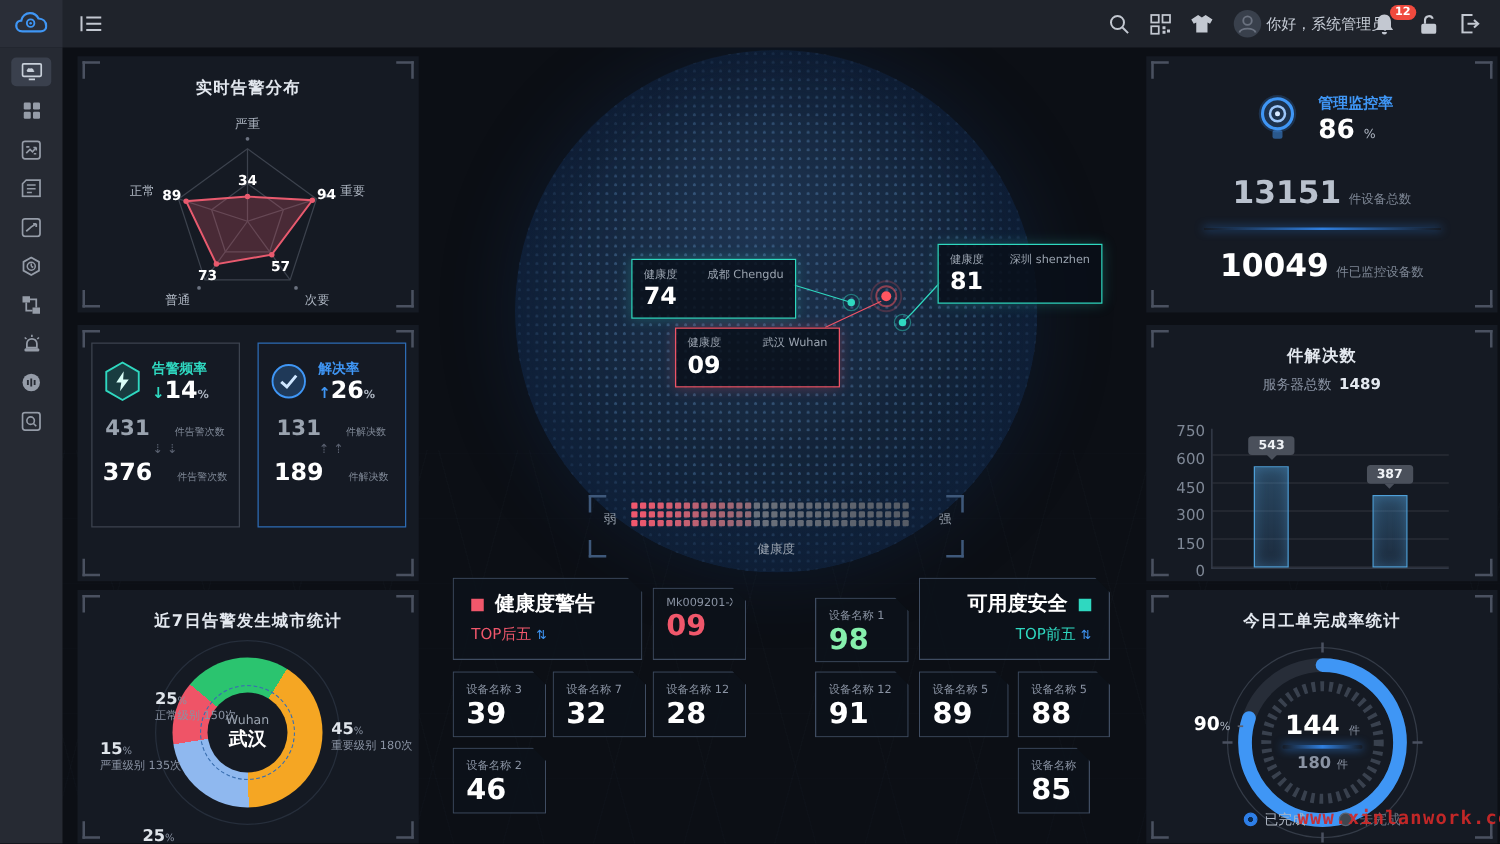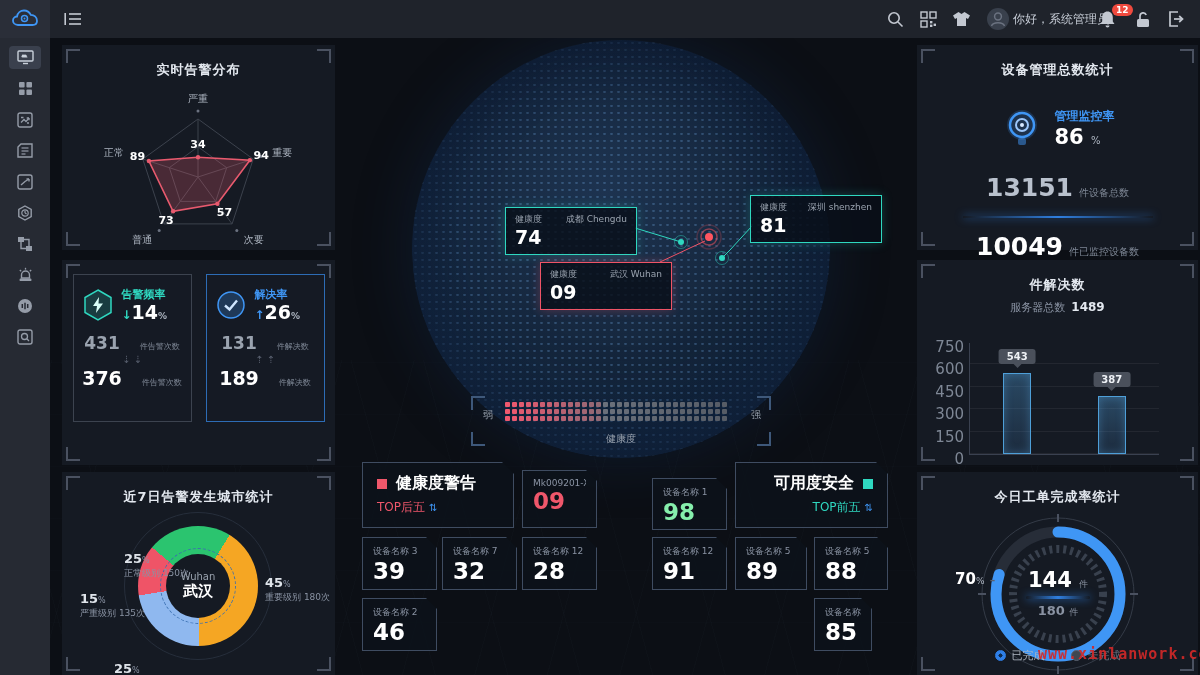--- a/index.html
+++ b/index.html
@@ -91,21 +91,21 @@
   #bars-area { position:relative; margin:28px 0 0 52px; width:190px; height:112px;
     border-left:1px solid #3a4150; border-bottom:1px solid #3a4150;
     background:repeating-linear-gradient(to top, rgba(255,255,255,.06) 0 1px, transparent 1px 22.4px); }
   #bars-row { position:absolute; left:0; bottom:0; width:100%; height:100%; display:flex; justify-content:space-around; align-items:flex-end; }
   .bar-slot { position:relative; width:34px; height:100%; display:flex; align-items:flex-end; justify-content:center; }
   .rbar { width:28px; background:linear-gradient(180deg, rgba(80,160,220,.35), rgba(60,120,180,.18)); border:1px solid #4e9fd8; box-shadow:inset 0 0 10px rgba(90,170,230,.35); }
   .btooltip { position:absolute; left:50%; transform:translateX(-50%); background:#4a505b; color:#eef1f5; font-size:10px; font-weight:bold; padding:2px 8px; border-radius:3px; white-space:nowrap; }
   .btooltip::after { content:""; position:absolute; left:50%; bottom:-4px; transform:translateX(-50%); border:4px solid transparent; border-top-color:#4a505b; border-bottom:0; }
   #bar-cats { display:flex; justify-content:flex-end; width:190px; margin-left:52px; margin-top:20px;text-decoration:underline; }
   .bar-cat { width:34px; text-align:center; font-size:10px; color:#aeb6c2; }
-  .ytick { position:absolute; right:100%; margin-right:6px; width:30px; text-align:right; font-size:15px; color:#7e8795; }
+  .ytick { position:absolute; right:100%; margin-right:6px; width:30px; text-align:right; font-size:12px; color:#7e8795; }
   #p5 .subtitle { text-align:center; margin-top:6px; font-size:11px; color:#8a93a3; }
   #p5 .subtitle b { color:#e3e8ef; margin-left:6px; font-size:12px; }
 
   
   #ring-wrap { position:relative; width:281px; height:160px; margin-top:4px; }
   #ring-center { position:absolute; left:98px; top:58px; width:86px; text-align:center; }
   .ring-done { color:#fff; font-size:21px; font-weight:bold; }
   .ring-done .u, .ring-total .u { font-size:9px; color:#8a93a3; font-weight:normal; }
   .ring-glow { width:64px; height:3px; margin:4px auto; background:linear-gradient(90deg,transparent,#2f7fe0,transparent); box-shadow:0 0 8px rgba(47,127,224,.9); border-radius:2px; }
   .ring-total { color:#8a93a3; font-size:13px; font-weight:bold; }
@@ -566,21 +566,20 @@
         <div class="sub"><span>严重级别</span> <span>135次</span></div>
       </div>
       <div class="dlabel" style="left:52px; top:152px;">
         <div><span class="pct">25</span><span class="pu">%</span></div>
 
       </div>
     </div>
   </div>
 
   <div class="panel framed" id="p4" style="left:917px; top:45px; width:281px; height:205px;">
-    <div class="ptitle">设备管理总数统计</div>
     <div class="rate-row">
       <svg width="42" height="46" viewBox="0 0 42 46">
         <circle cx="21" cy="20" r="15" fill="rgba(63,150,245,.2)"></circle>
         <circle cx="21" cy="20" r="12" fill="none" stroke="#3f96f5" stroke-width="2.5"></circle>
         <circle cx="21" cy="20" r="6" fill="none" stroke="#9cc6fa" stroke-width="2"></circle>
         <circle cx="21" cy="20" r="2" fill="#d8e9ff"></circle>
         <rect x="17" y="33" width="8" height="7" rx="2" fill="rgba(63,150,245,.5)"></rect>
       </svg>
       <div>
         <div class="rate-label">管理监控率</div>
@@ -635,21 +634,21 @@
           <circle r="62" fill="none" stroke="#272d38" stroke-width="11"></circle>
           <circle id="prog-arc" r="62" fill="none" stroke="#3f96f5" stroke-width="11" stroke-linecap="round" transform="rotate(-90)" stroke-dasharray="311.6 77.9"></circle>
           <circle r="45" fill="none" stroke="#39414e" stroke-width="8" stroke-dasharray="3 4"></circle>
         </g>
       </svg>
       <div id="ring-center">
         <div class="ring-done"><span>144</span> <span class="u">件</span></div>
         <div class="ring-glow"></div>
         <div class="ring-total"><span>180</span> <span class="u">件</span></div>
       </div>
-      <div id="pct-label"><span>70</span><span class="u">%</span> <span class="dash">–</span></div>
+      <div id="pct-label"><span>90</span><span class="u">%</span> <span class="dash">–</span></div>
     </div>
     <div id="ring-legend">
       <div class="lg-item">
           <span class="lg-dot done"></span>
           <span>已完成</span>
         </div>
       <div class="lg-item muted">
           <span class="lg-dot undone"></span>
           <span>未完成</span>
         </div>

